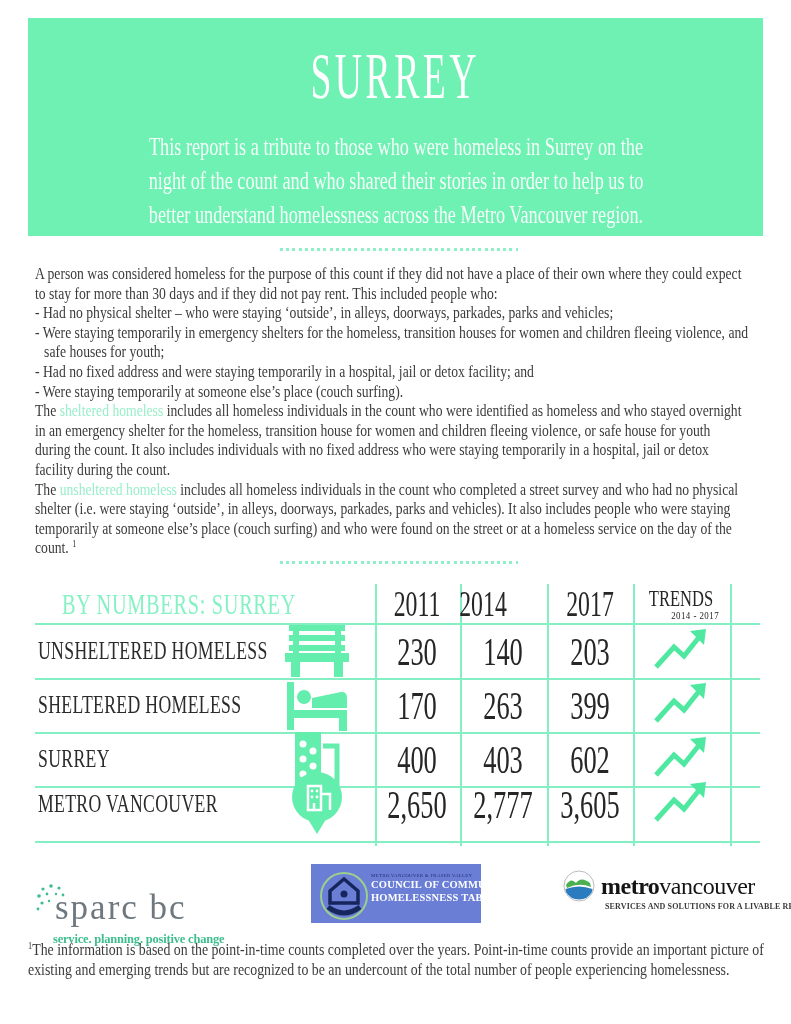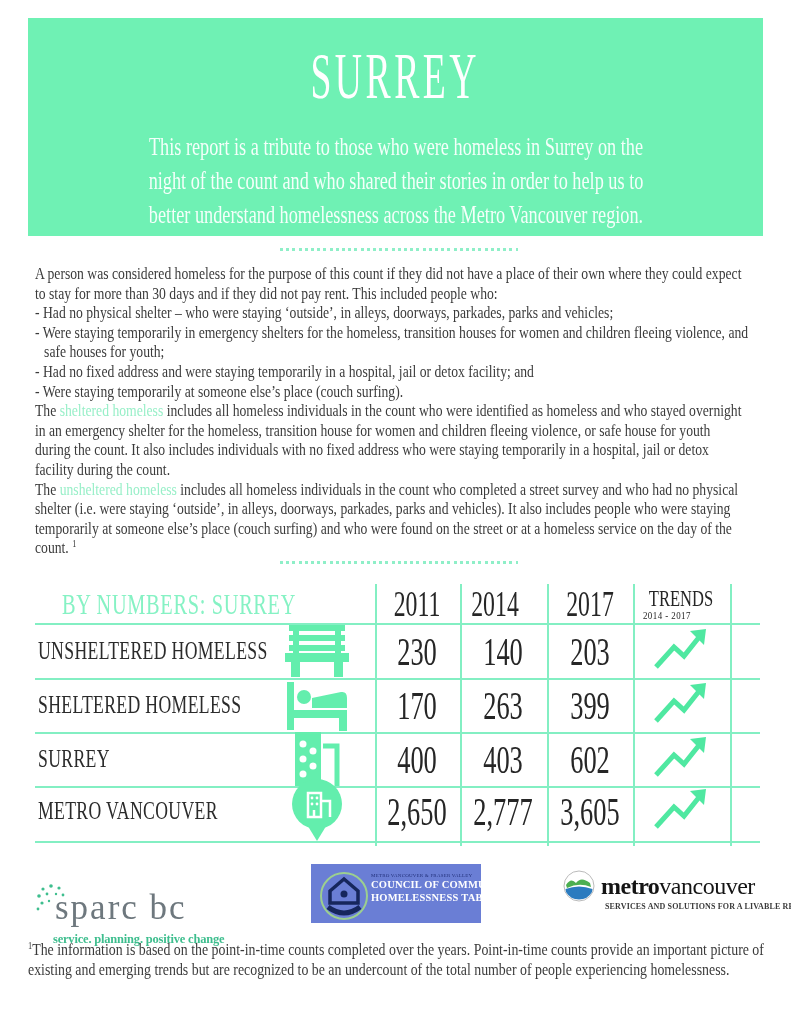--- a/index.html
+++ b/index.html
@@ -39,21 +39,21 @@
   .bullet { padding-left:11px; text-indent:-11px; }
   .mint-term { color:#98EFC8; }
   sup.fn { font-size:10px; vertical-align:super; line-height:0; }
 
   
   .bytable { position:absolute; left:35px; top:584px; width:725px; height:262px; }
   .vline { position:absolute; top:0; width:2px; height:262px; background:#83EFC3; }
   .hline { position:absolute; left:0; width:725px; height:2px; background:#83EFC3; }
   .t-head { position:absolute; left:0; top:0; width:725px; height:39px; }
   .t-row  { position:absolute; left:0; width:725px; }
-  .cell-c { position:absolute; top:50%; transform:translate(-50%,-50%); text-align:left; white-space:nowrap; }
+  .cell-c { position:absolute; top:50%; transform:translate(-50%,-50%); text-align:right; white-space:nowrap; }
   .cell-l { position:absolute; left:3px; top:50%; transform:translateY(-50%); white-space:nowrap; }
   .t-title span {
     display:inline-block; font-size:29px; letter-spacing:1px; color:#86F2C4;
     transform:scaleX(0.70); transform-origin:left center; font-weight:400;
   }
   .t-year span {
     display:inline-block; font-size:36px; color:#262626; transform:scaleX(0.66);
     transform-origin:center center; font-weight:400;
   }
   .t-trends { line-height:1; }
@@ -138,21 +138,21 @@
     <div class="vline" style="left:695px"></div>
     <div class="hline" style="top:39px"></div>
     <div class="hline" style="top:94px"></div>
     <div class="hline" style="top:148px"></div>
     <div class="hline" style="top:202px"></div>
     <div class="hline" style="top:257px"></div>
 
     <div class="t-head">
       <div class="cell-l t-title" style="left:27px"><span>BY NUMBERS: SURREY</span></div>
       <div class="cell-c t-year" style="left:382px"><span>2011</span></div>
-      <div class="cell-c t-year" style="left:460px"><span>2014</span></div>
+      <div class="cell-c t-year" style="left:448px"><span>2014</span></div>
       <div class="cell-c t-year" style="left:555px"><span>2017</span></div>
       <div class="cell-c t-trends" style="left:646px">
         <span class="tr-main">TRENDS</span>
         <span class="tr-sub">2014 - 2017</span>
       </div>
     </div>
 
     <div class="t-row" style="top:39px;height:55px">
       <div class="cell-l t-label"><span>UNSHELTERED HOMELESS</span></div>
       <div class="cell-c t-icon" style="left:282px">
@@ -223,21 +223,21 @@
       <div class="cell-c t-num" style="left:468px"><span>403</span></div>
       <div class="cell-c t-num" style="left:555px"><span>602</span></div>
       <div class="cell-c" style="left:646px">
         <svg width="58" height="44" viewBox="0 0 58 44">
           <polyline points="4,40 22,20 32,29 48,9" fill="none" stroke="#4FE8A1" stroke-width="5"></polyline>
           <polygon points="38,4 54,2 52,18" fill="#4FE8A1"></polygon>
         </svg>
       </div>
     </div>
 
-    <div class="t-row" style="top:199px;height:55px">
+    <div class="t-row" style="top:192px;height:55px">
       <div class="cell-l t-label"><span>METRO VANCOUVER</span></div>
       <div class="cell-c t-icon" style="left:282px">
         <svg width="62" height="68" viewBox="0 0 62 68">
           <circle cx="31" cy="27" r="25" fill="#63EEAD"></circle>
           <polygon points="20,46 42,46 31,64" fill="#63EEAD"></polygon>
           <g fill="none" stroke="#ffffff" stroke-width="2.5">
             <rect x="22" y="16" width="13" height="24"></rect>
             <path d="M35 24 L44 24 L44 40"></path>
             <line x1="28" y1="33" x2="28" y2="40"></line>
           </g>

